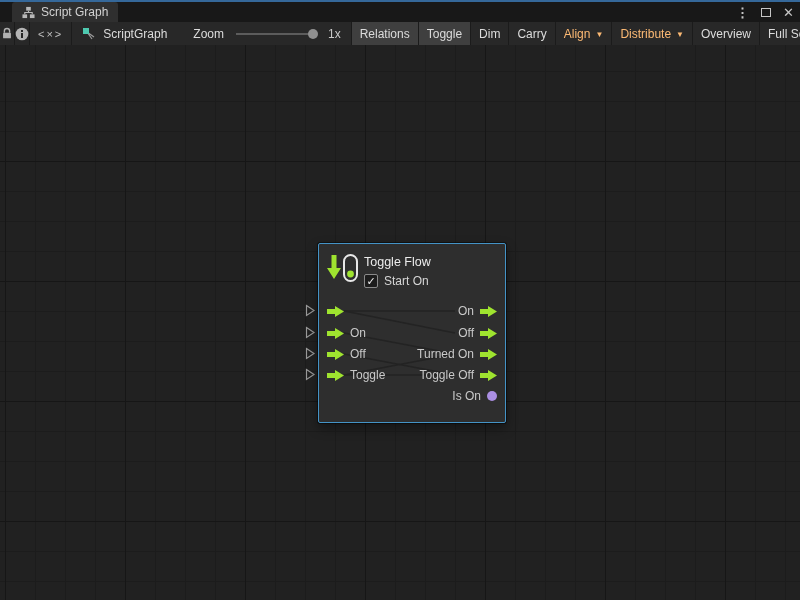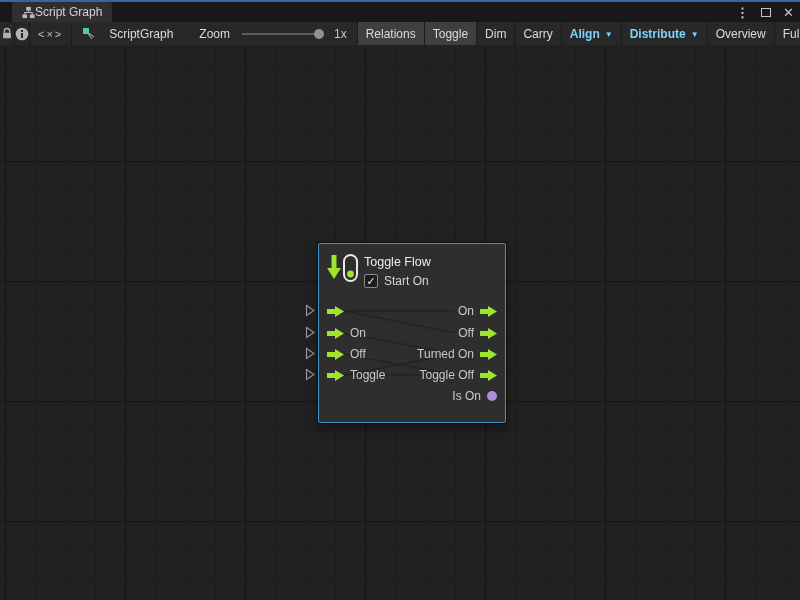--- a/index.html
+++ b/index.html
@@ -5,40 +5,40 @@
   * { margin:0; padding:0; box-sizing:border-box; }
   html,body { width:800px; height:600px; overflow:hidden; background:#161616;
               font-family:"Liberation Sans", sans-serif; }
   #app { position:relative; width:800px; height:600px; }
 
   
   #titlebar { position:absolute; left:0; top:0; width:800px; height:22px;
               background:#181818; border-top:2px solid #35689a; }
   #tab { position:absolute; left:12px; top:0; height:20px; min-width:100px;
          background:#2f2f2f; border-radius:3px 3px 0 0; display:flex;
-         align-items:center; padding:0 10px; color:#d2d2d2; font-size:12px; }
+         align-items:center; gap:6px; padding:0 10px; color:#d2d2d2; font-size:12px; }
   #win-controls { position:absolute; right:6px; top:0; height:20px; display:flex;
                   align-items:center; gap:12px; color:#c6c6c6; }
   .kebab { font-size:13px; font-weight:bold; letter-spacing:0; cursor:default; }
   .maxbox { width:10px; height:9px; border:1.5px solid #c6c6c6; }
   .closex { font-size:13px; }
 
   
   #toolbar { position:absolute; left:0; top:22px; width:800px; height:23px;
              background:#282828; display:flex; align-items:stretch;
              font-size:12px; color:#dcdcdc; }
   .sep { width:1px; background:#1b1b1b; flex:0 0 1px; }
   .tb-btn { display:flex; align-items:center; justify-content:center;
             padding:0 8px; white-space:nowrap; }
   .tb-btn.icon { width:24px; padding:0; }
   .tb-btn.code { width:76px; color:#c0c0c0; letter-spacing:2px; font-size:11px; }
   .tb-btn.active { background:#3f3f3f; }
-  .tb-btn.disabled { color:#7dd3fc;font-weight:bold; }
+  .tb-btn.disabled { color:#fdba74; }
   .dd-arrow { font-size:8px; margin-left:5px; position:relative; top:1px; }
-  #breadcrumb { display:flex; align-items:center; gap:13px; padding:0 12px 0 10px; }
+  #breadcrumb { display:flex; align-items:center; gap:7px; padding:0 12px 0 10px; }
   #zoom-area { display:flex; align-items:center; gap:12px; padding:0 10px 0 14px; }
   #zoom-track { position:relative; width:80px; height:2px; background:#5c5c5c; }
   #zoom-handle { position:absolute; right:-2px; top:-4px; width:10px; height:10px;
                  border-radius:50%; background:#909090; }
   #zoom-value { color:#c9c9c9; }
   .tb-fill { flex:1; }
 
   
   #canvas { position:absolute; left:0; top:45px; width:800px; height:555px;
             background-color:#212121;

